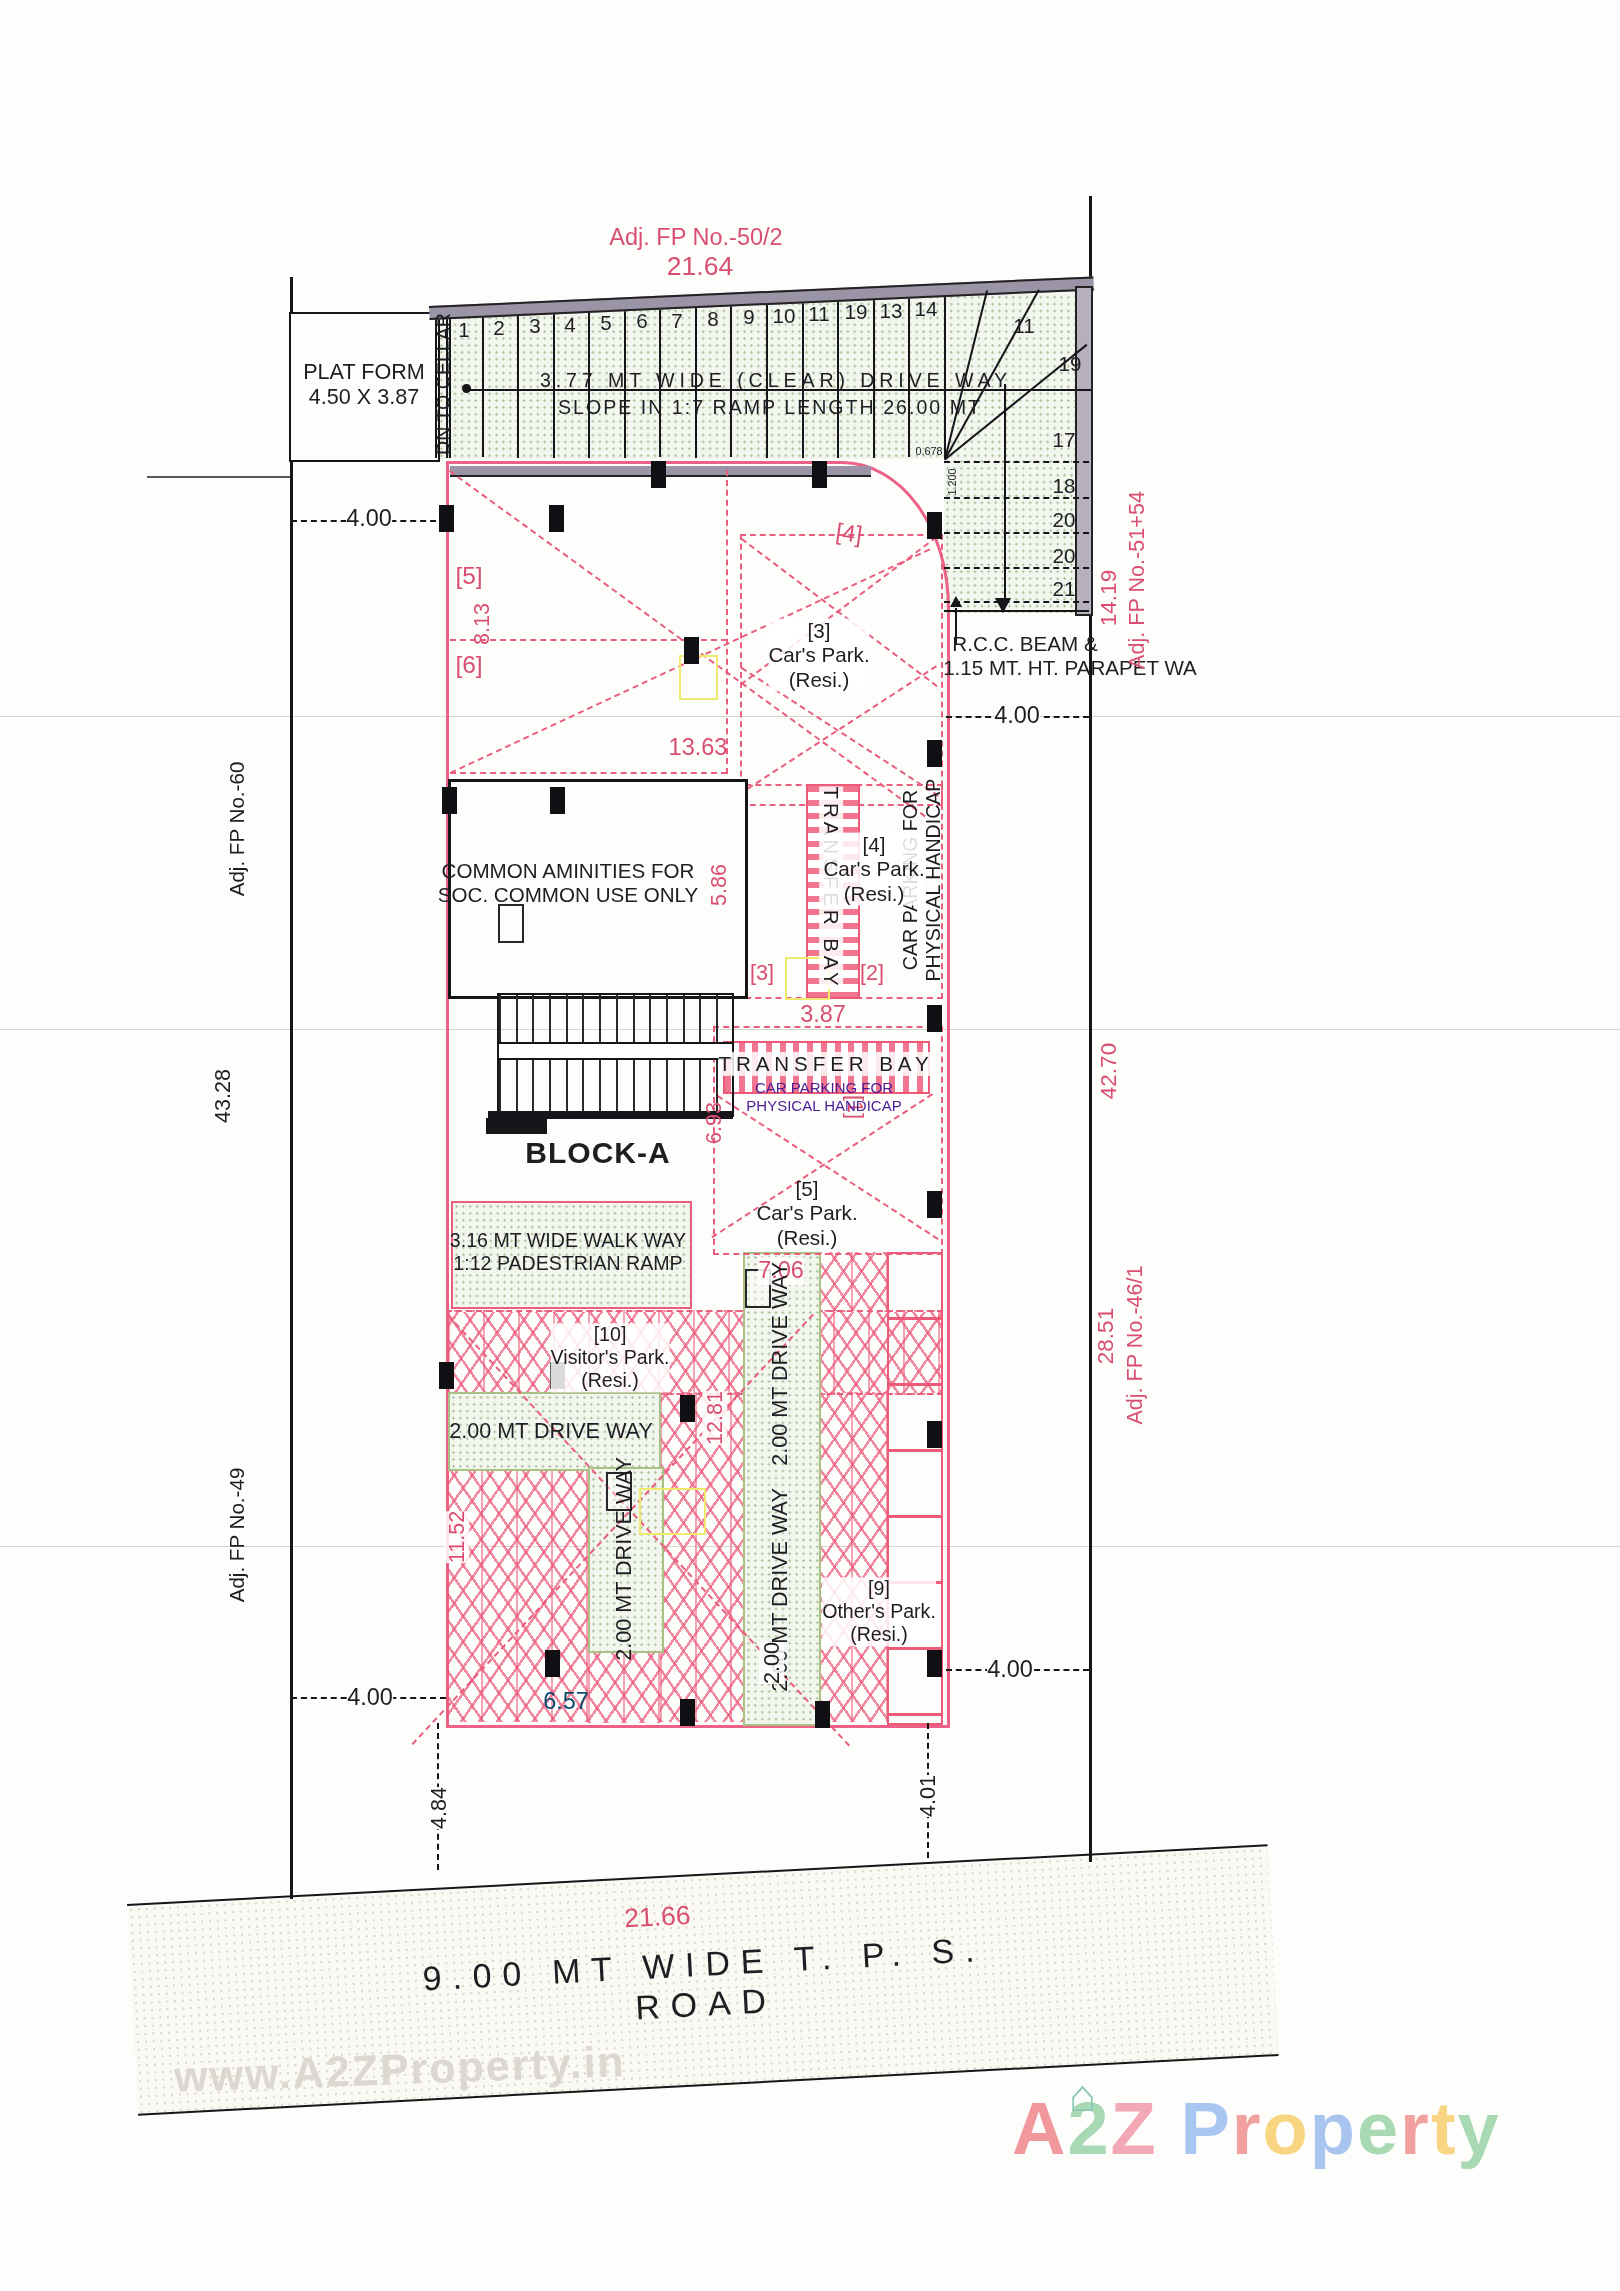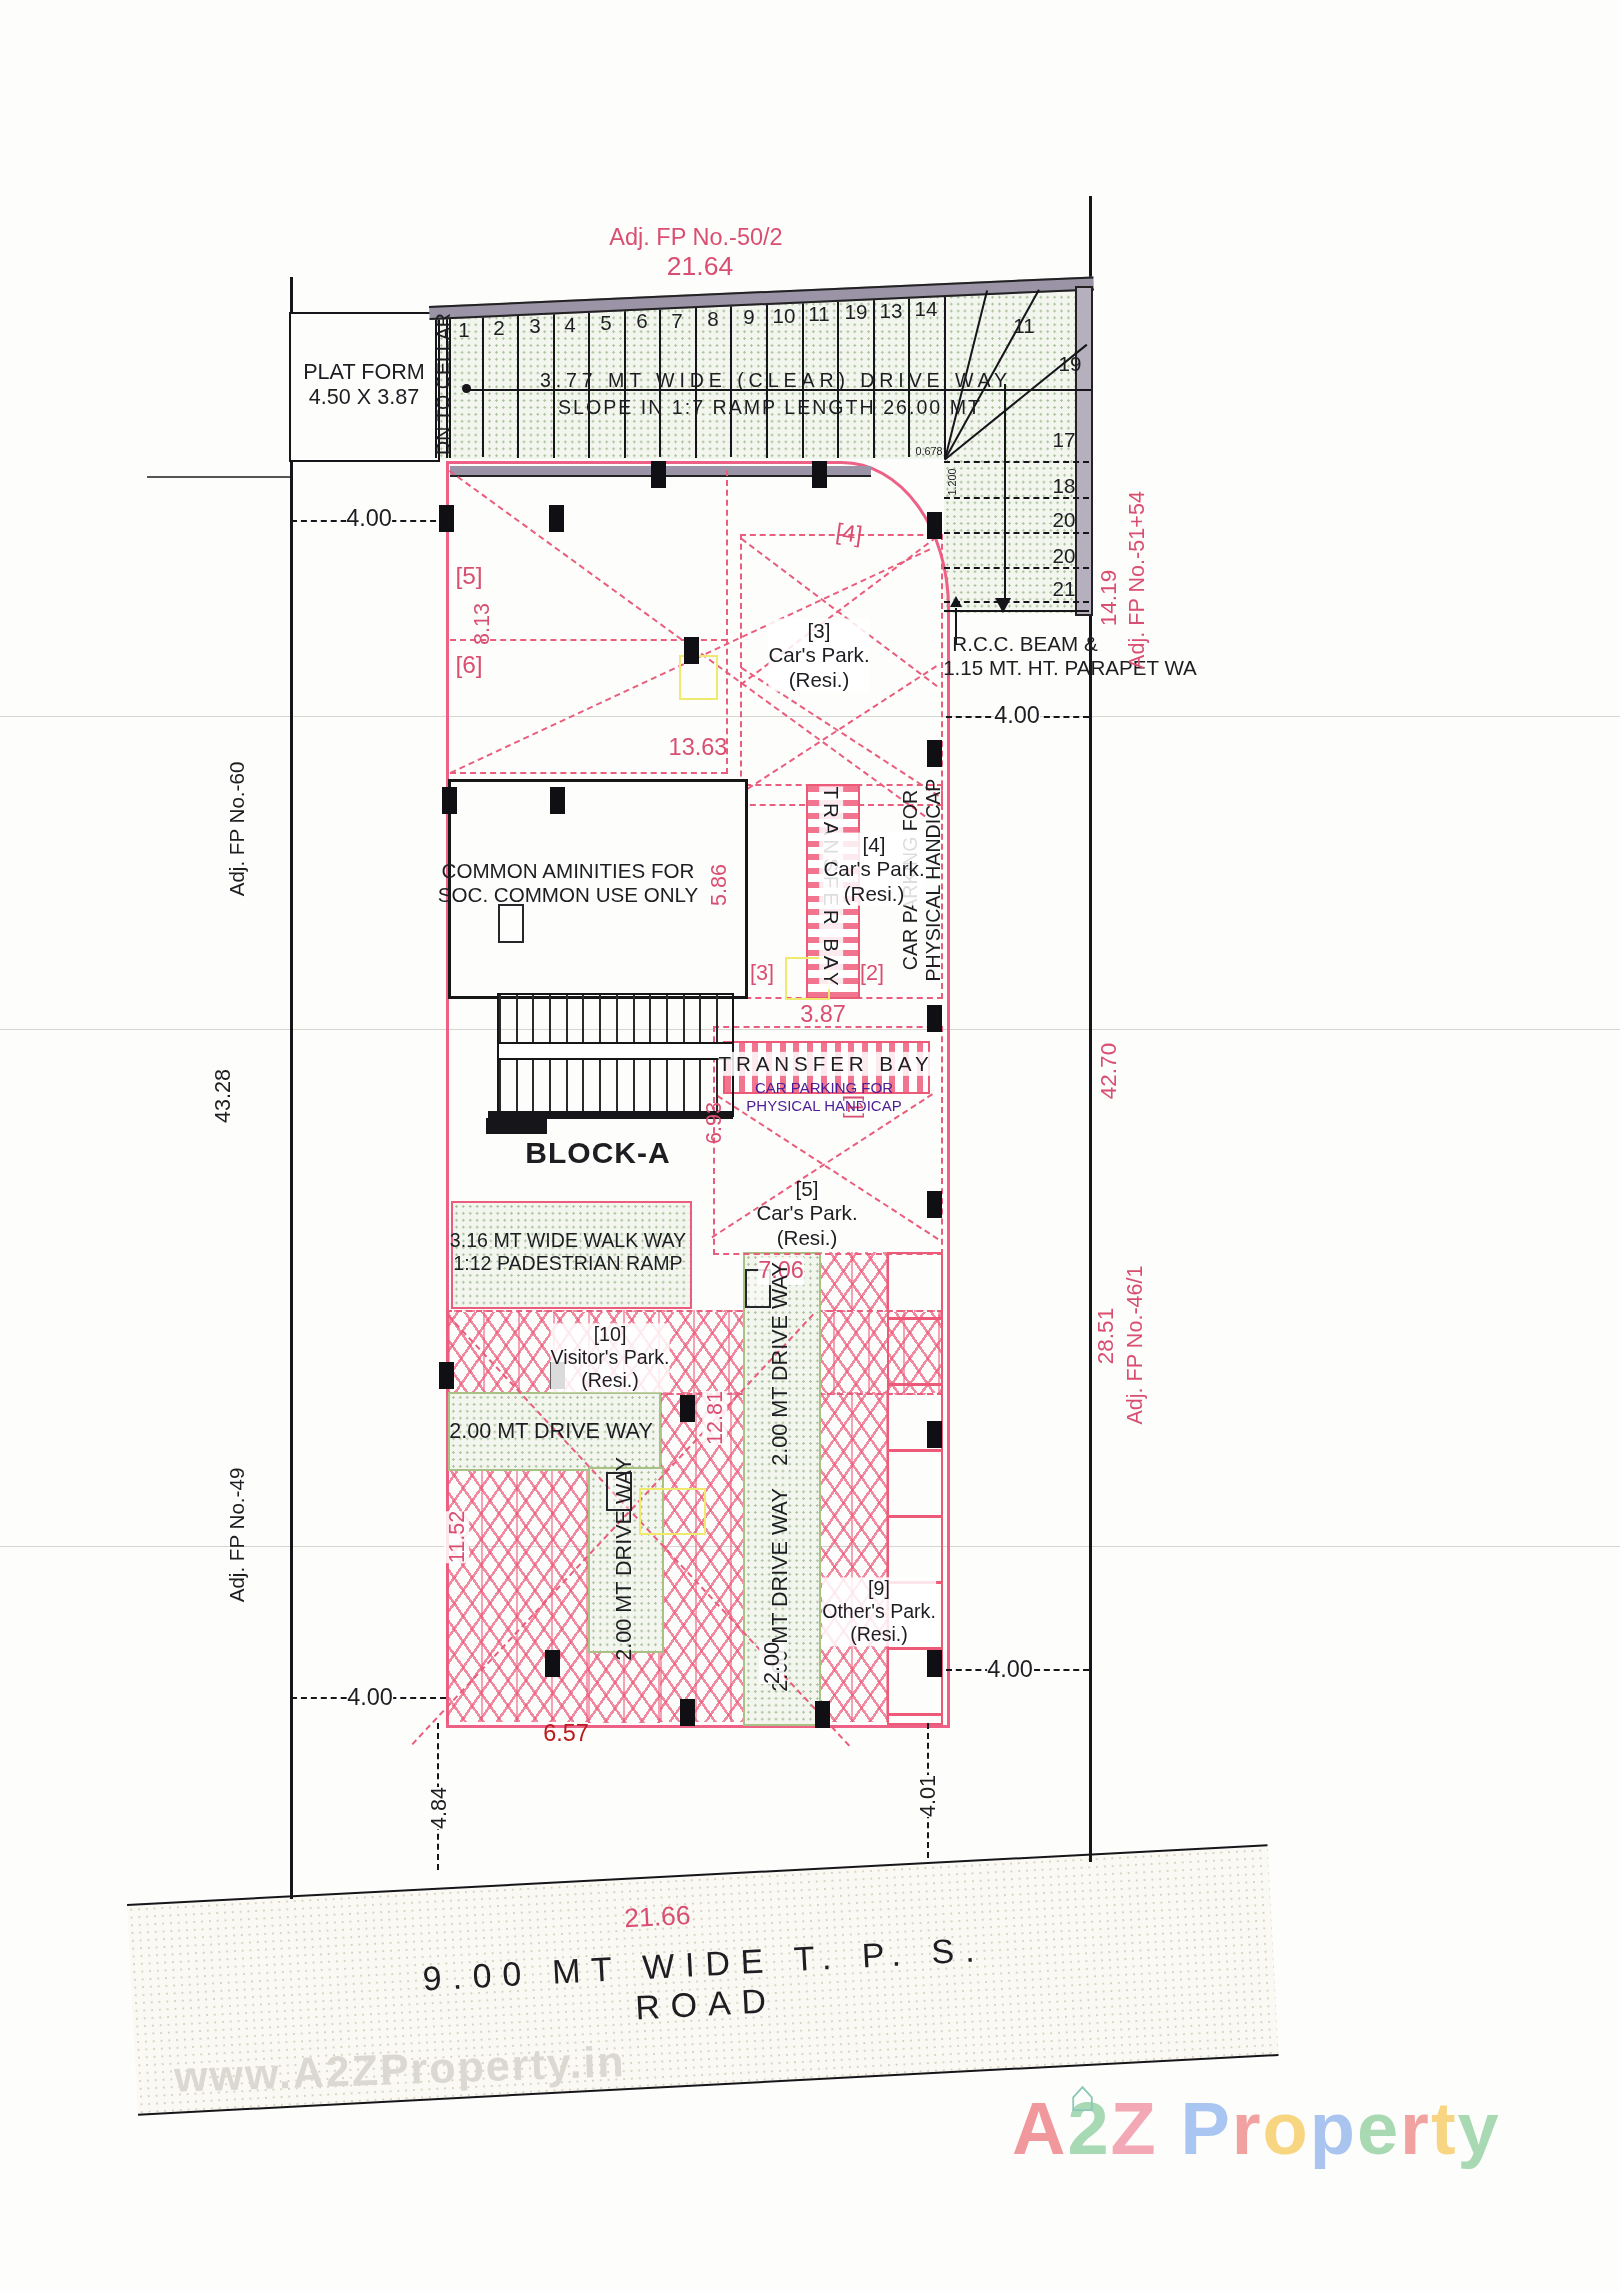--- a/index.html
+++ b/index.html
@@ -210,21 +210,21 @@
 (Resi.)</span>
       <span class="lbl" style="left: 551px; top: 1431px; font-size: 21.6px; color: rgb(29, 29, 34); transform: translate(-50%, -50%);">2.00 MT DRIVE WAY</span>
       <span class="lbl" style="left: 457px; top: 1537px; font-size: 21.6px; color: rgb(217, 79, 114); background: rgba(255, 255, 255, 0.85); transform: translate(-50%, -50%) rotate(-90deg);">11.52</span>
       <span class="lbl" style="left: 624px; top: 1559px; font-size: 21.6px; color: rgb(29, 29, 34); transform: translate(-50%, -50%) rotate(-90deg);">2.00 MT DRIVE WAY</span>
       <span class="lbl" style="left: 715px; top: 1418px; font-size: 21.6px; color: rgb(217, 79, 114); background: rgba(255, 255, 255, 0.85); transform: translate(-50%, -50%) rotate(-90deg);">12.81</span>
       <span class="lbl" style="left: 780px; top: 1364px; font-size: 21.6px; color: rgb(29, 29, 34); transform: translate(-50%, -50%) rotate(-90deg);">2.00 MT DRIVE WAY</span>
       <span class="lbl" style="left: 780px; top: 1590px; font-size: 21.6px; color: rgb(29, 29, 34); transform: translate(-50%, -50%) rotate(-90deg);">2.00 MT DRIVE WAY</span>
       <span class="lbl" style="left: 879px; top: 1612px; font-size: 19.6px; color: rgb(29, 29, 34); background: rgba(255, 255, 255, 0.85); transform: translate(-50%, -50%);">[9]
 Other's Park.
 (Resi.)</span>
-      <span class="lbl" style="left: 566px; top: 1702px; font-size: 23.5px; color: #b91c1c; transform: translate(-50%, -50%); margin-top: 32px;">6.57</span>
+      <span class="lbl" style="left: 566px; top: 1702px; font-size: 23.5px; color: #0c4a6e; transform: translate(-50%, -50%);">6.57</span>
       <span class="lbl" style="left: 370px; top: 1698px; font-size: 23.5px; color: rgb(29, 29, 34); background: rgb(253, 253, 251); transform: translate(-50%, -50%);">4.00</span>
       <span class="lbl" style="left: 1010px; top: 1670px; font-size: 23.5px; color: rgb(29, 29, 34); background: rgb(253, 253, 251); transform: translate(-50%, -50%);">4.00</span>
       <span class="lbl" style="left: 439px; top: 1808px; font-size: 21.6px; color: rgb(29, 29, 34); background: rgb(253, 253, 251); transform: translate(-50%, -50%) rotate(-90deg);">4.84</span>
       <span class="lbl" style="left: 928px; top: 1796px; font-size: 21.6px; color: rgb(29, 29, 34); background: rgb(253, 253, 251); transform: translate(-50%, -50%) rotate(-90deg);">4.01</span>
       <span class="lbl" style="left: 772px; top: 1663px; font-size: 21.6px; color: rgb(29, 29, 34); background: rgba(255, 255, 255, 0.85); transform: translate(-50%, -50%) rotate(-90deg);">2.00</span>
       <span class="lbl" style="left: 1137px; top: 580px; font-size: 21.6px; color: rgb(217, 79, 114); transform: translate(-50%, -50%) rotate(-90deg);">Adj. FP No.-51+54</span>
       <span class="lbl" style="left: 1109px; top: 598px; font-size: 22.5px; color: rgb(217, 79, 114); transform: translate(-50%, -50%) rotate(-90deg);">14.19</span>
       <span class="lbl" style="left: 1109px; top: 1071px; font-size: 22.5px; color: rgb(217, 79, 114); transform: translate(-50%, -50%) rotate(-90deg);">42.70</span>
       <span class="lbl" style="left: 1106px; top: 1336px; font-size: 22.5px; color: rgb(217, 79, 114); transform: translate(-50%, -50%) rotate(-90deg);">28.51</span>
       <span class="lbl" style="left: 1135px; top: 1345px; font-size: 21.6px; color: rgb(217, 79, 114); transform: translate(-50%, -50%) rotate(-90deg);">Adj. FP No.-46/1</span>

